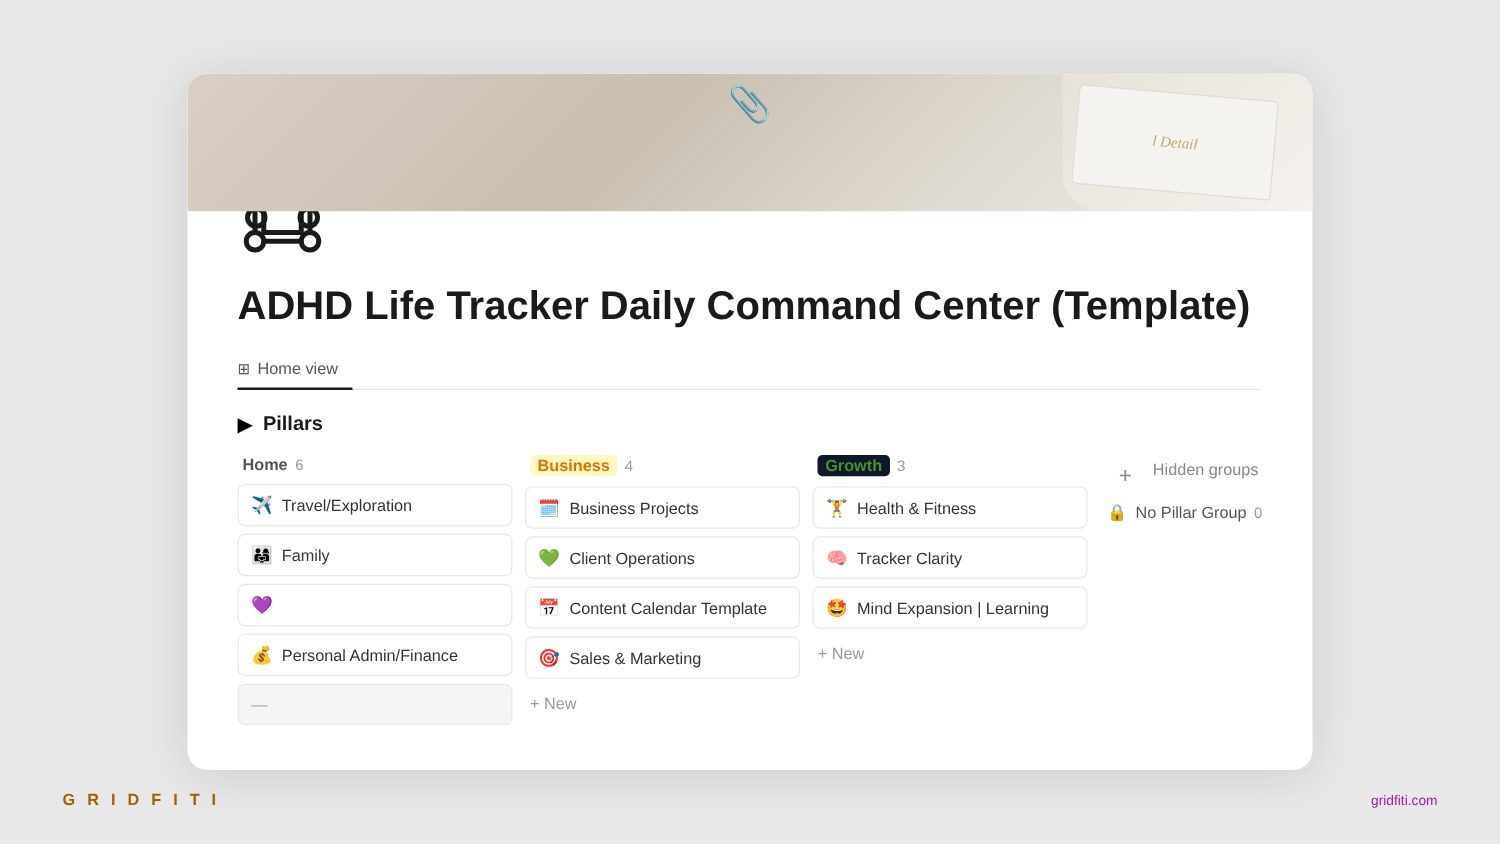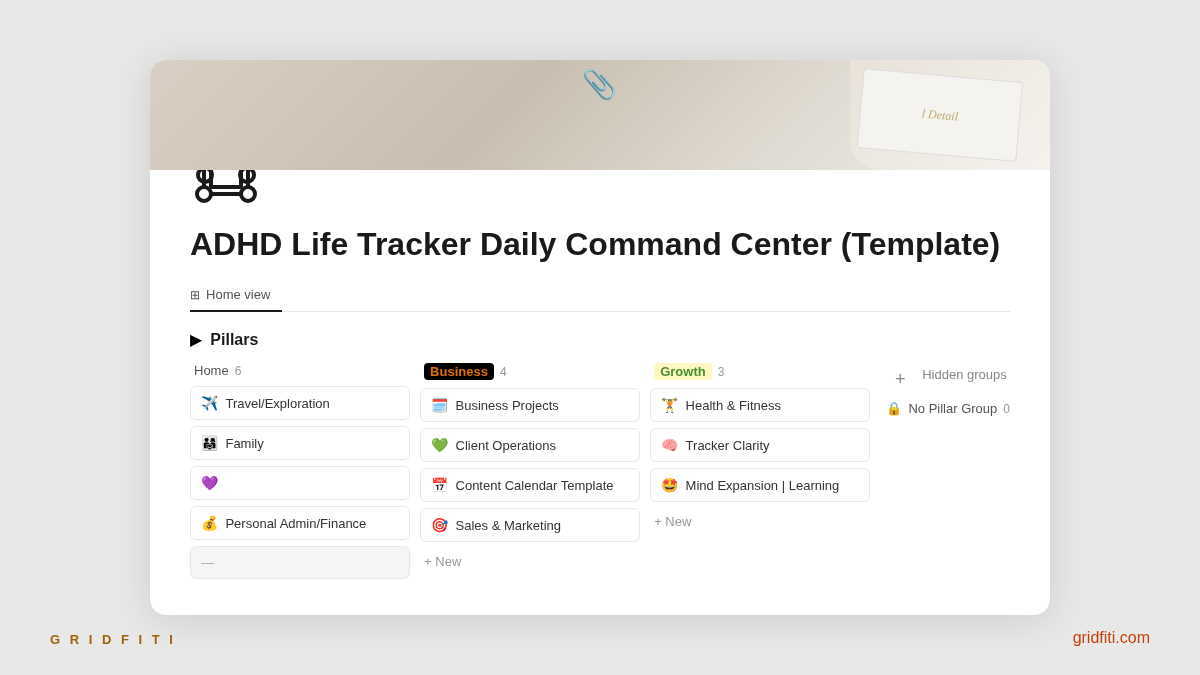--- a/index.html
+++ b/index.html
@@ -30,22 +30,22 @@
       left: 50px;
       font-size: 13px;
       font-weight: 600;
       letter-spacing: 3px;
       color: #a16207;
     }
     .branding-bottom-right {
       position: absolute;
       bottom: 28px;
       right: 50px;
-      font-size: 16px;
-      color: #c2410c;
+      font-size: 11px;
+      color: #a21caf;
     }
     .card {
       background: #fff;
       border-radius: 16px;
       width: 900px;
       overflow: hidden;
       box-shadow: 0 4px 40px rgba(0,0,0,0.12);
     }
     .hero-banner {
       width: 100%;
@@ -144,32 +144,32 @@
     }
     .column-header {
       display: flex;
       align-items: center;
       gap: 6px;
       margin-bottom: 8px;
       padding: 0 4px;
     }
     .column-title {
       font-size: 13px;
-      font-weight: 400;
+      font-weight: 700;
       color: #555;
     }
     .column-title.business {
-      background: #000000;
+      background: #fef9c3;
       color: #e07000;
       padding: 1px 6px;
       border-radius: 4px;
       font-weight: 600;
     }
     .column-title.growth {
-      background: #fef9c3;
+      background: #0f172a;
       color: #4a9030;
       padding: 1px 6px;
       border-radius: 4px;
       font-weight: 600;
     }
     .column-count {
       font-size: 12px;
       color: #999;
     }
     .card-item {

